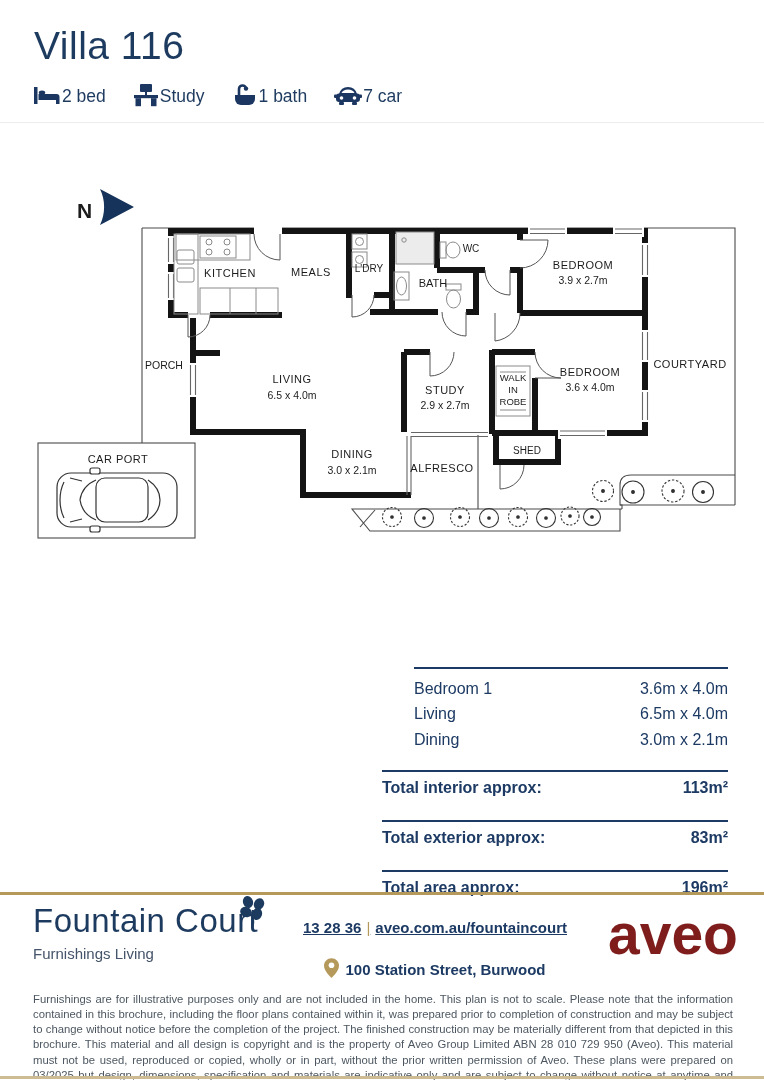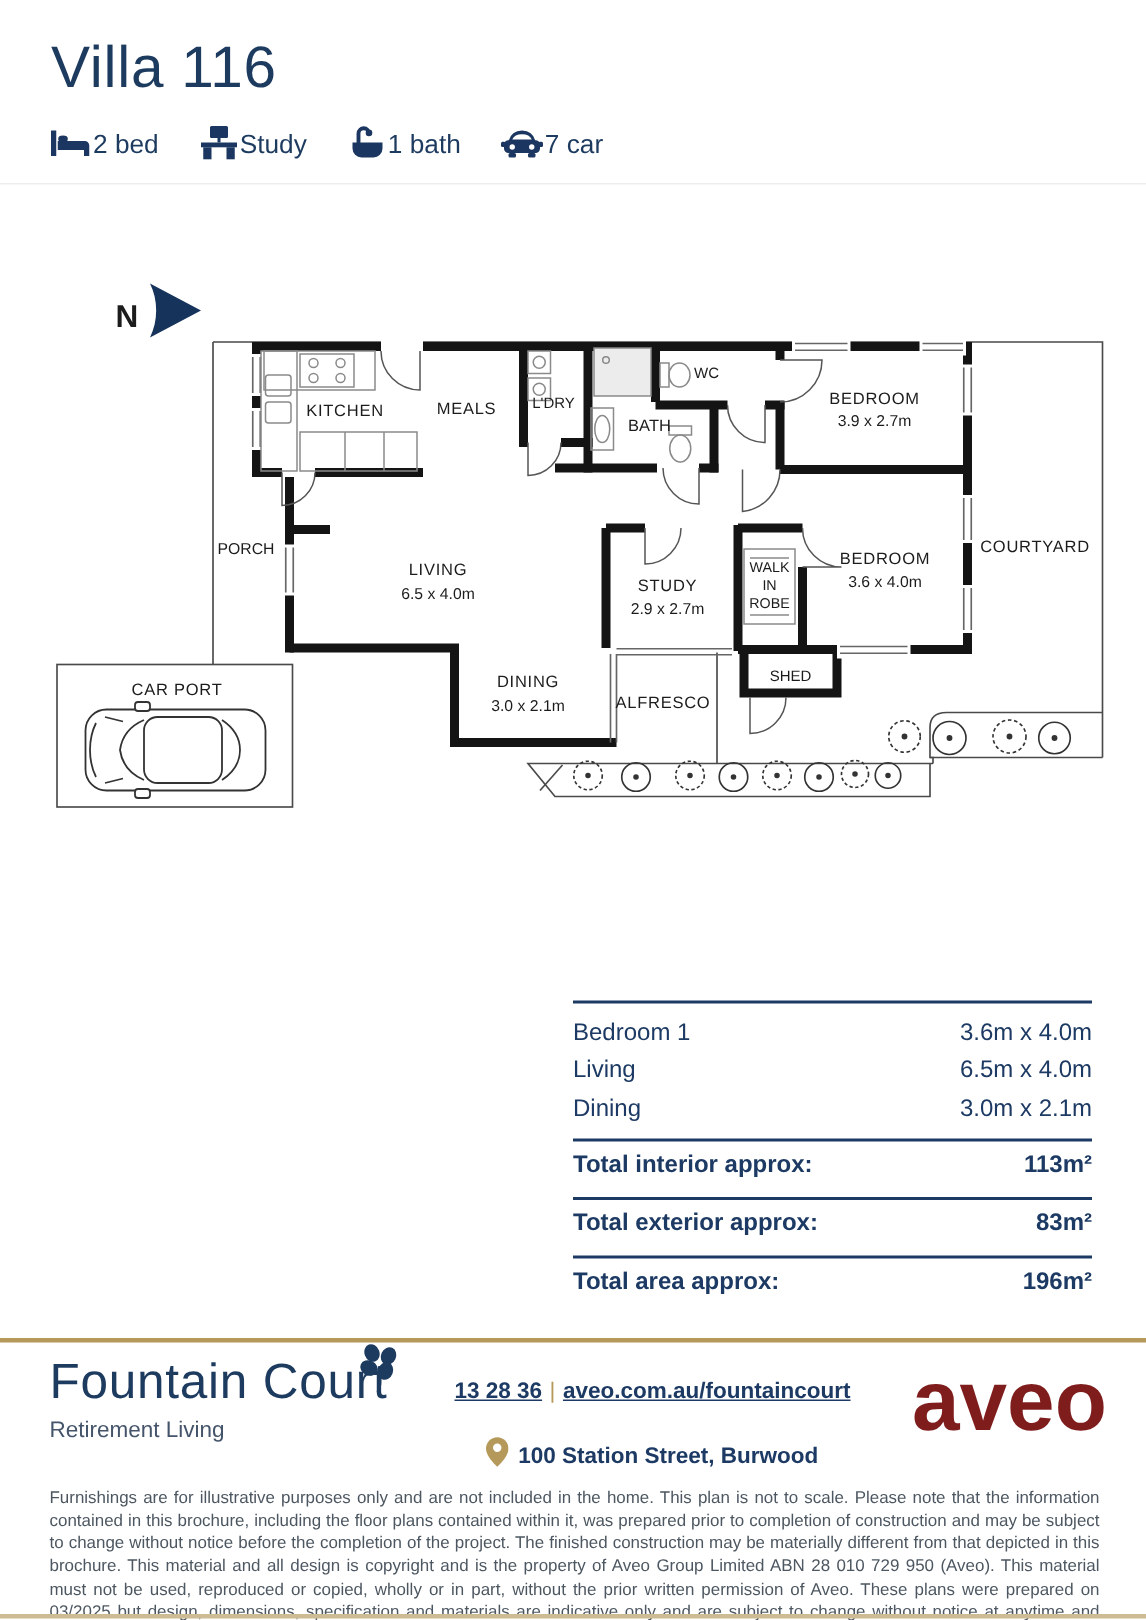--- a/index.html
+++ b/index.html
@@ -11,24 +11,24 @@
   .features{left:33px;top:84px;display:flex;align-items:center;gap:27px;}
   .feature{display:flex;align-items:flex-end;gap:1px;}
   .feature .lbl{font-size:17.5px;color:#1d3a5f;}
   .feature svg{display:block;}
   .faint-rule{left:0;top:122px;width:764px;height:1px;background:#ededed;}
   
   .plan{left:30px;top:180px;width:710px;height:370px;}
   .plan text{font-family:"Liberation Sans",sans-serif;fill:#1c1c1c;}
   
   .summary{left:382px;top:667px;width:346px;color:#1c3a63;}
-  .sum-head{border-top:2px solid #1c3a63;padding-top:7px;}
+  .sum-head{border-top:2px solid #1c3a63;padding-top:7px;margin-left:32px;}
   .sum-row{display:flex;justify-content:space-between;align-items:center;height:25.5px;font-size:16px;}
   .sum-total{display:flex;justify-content:space-between;align-items:center;border-top:2px solid #1c3a63;
-             margin-top:6px;padding:6px 0 5px 0;font-size:16px;font-weight:bold;height:20px;}
+             margin-top:17px;padding:6px 0 5px 0;font-size:16px;font-weight:bold;height:20px;}
   
   .gold-rule{left:0;top:892px;width:764px;height:3px;background:#b5995a;}
   .brand{left:33px;top:899px;}
   .brand-name{font-size:33px;color:#1d3a5f;letter-spacing:.5px;font-weight:400;line-height:1.35;}
   .brand-sub{font-size:15px;color:#44546a;margin-top:1px;}
   .clover{left:236px;top:895px;}
   .contact{left:299px;top:919px;width:272px;text-align:center;}
   .contact-line1{font-size:15px;font-weight:bold;color:#1c3a63;text-decoration:underline;}
   .contact-line1 .sep{color:#b5995a;font-weight:400;padding:0 5px;}
   .contact-line2{font-size:15px;font-weight:bold;color:#1c3a63;margin-top:22px;display:flex;
@@ -300,21 +300,21 @@
     <div class="sum-total">
       <span>Total area approx:</span>
       <span>196m²</span>
     </div>
   </div>
 
   <div class="abs gold-rule"></div>
 
   <div class="abs brand">
     <div class="brand-name">Fountain Court</div>
-    <div class="brand-sub">Retirement Living</div>
+    <div class="brand-sub">Furnishings Living</div>
   </div>
   <span class="abs clover">
     <svg width="32" height="34" viewBox="0 0 32 34" fill="#1d3a5f">
       <ellipse cx="12" cy="7" rx="5" ry="6" transform="rotate(-20 12 7)"></ellipse>
       <ellipse cx="23" cy="9" rx="5" ry="6" transform="rotate(25 23 9)"></ellipse>
       <ellipse cx="10" cy="17" rx="5" ry="6" transform="rotate(-65 10 17)"></ellipse>
       <ellipse cx="21" cy="19" rx="5" ry="6" transform="rotate(20 21 19)"></ellipse>
       <path d="M17,22 Q18,28 16,33" stroke="#1d3a5f" stroke-width="2" fill="none"></path>
     </svg>
   </span>

